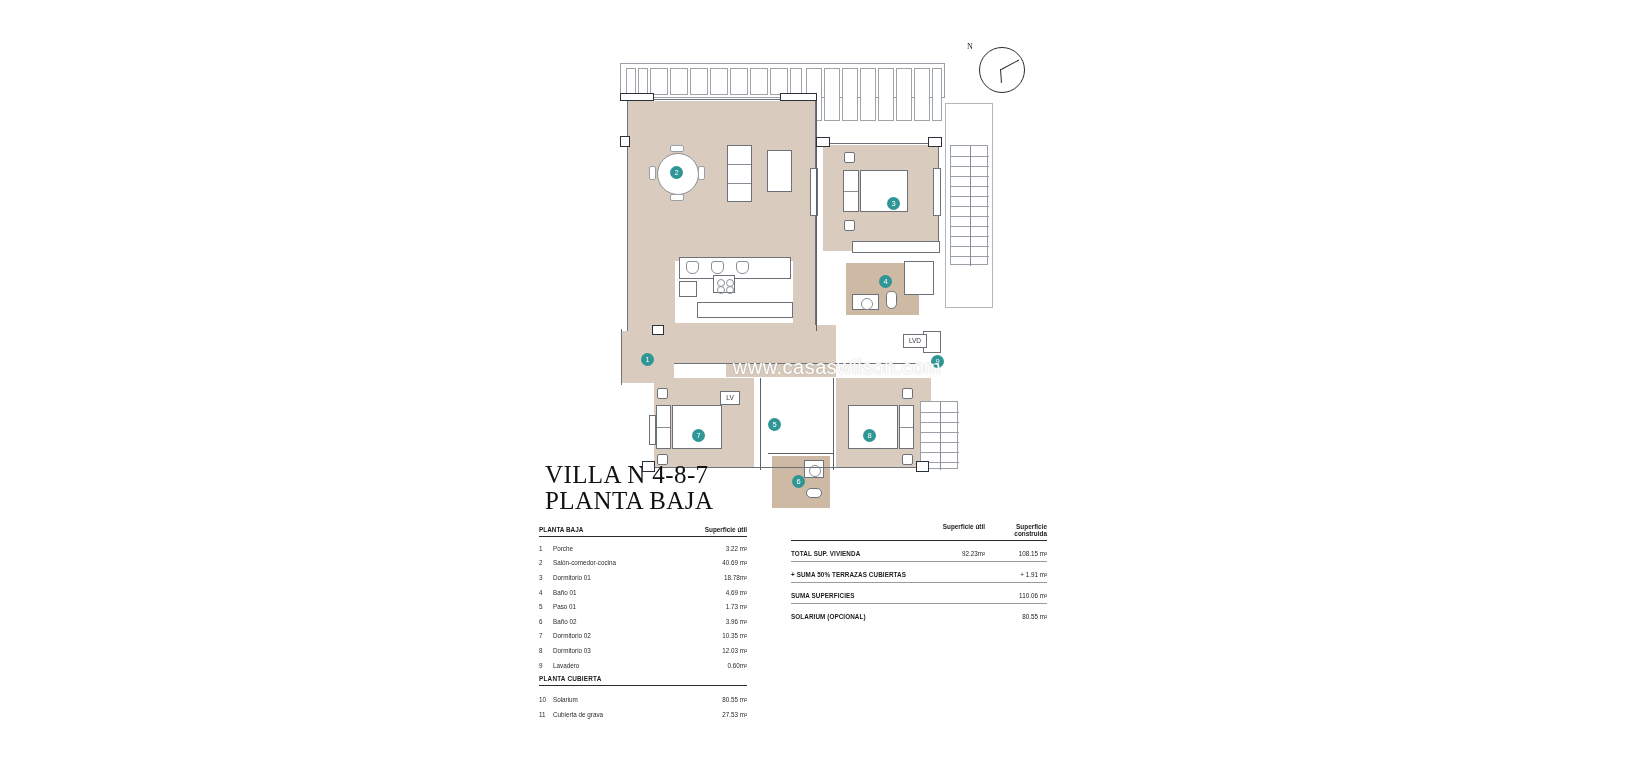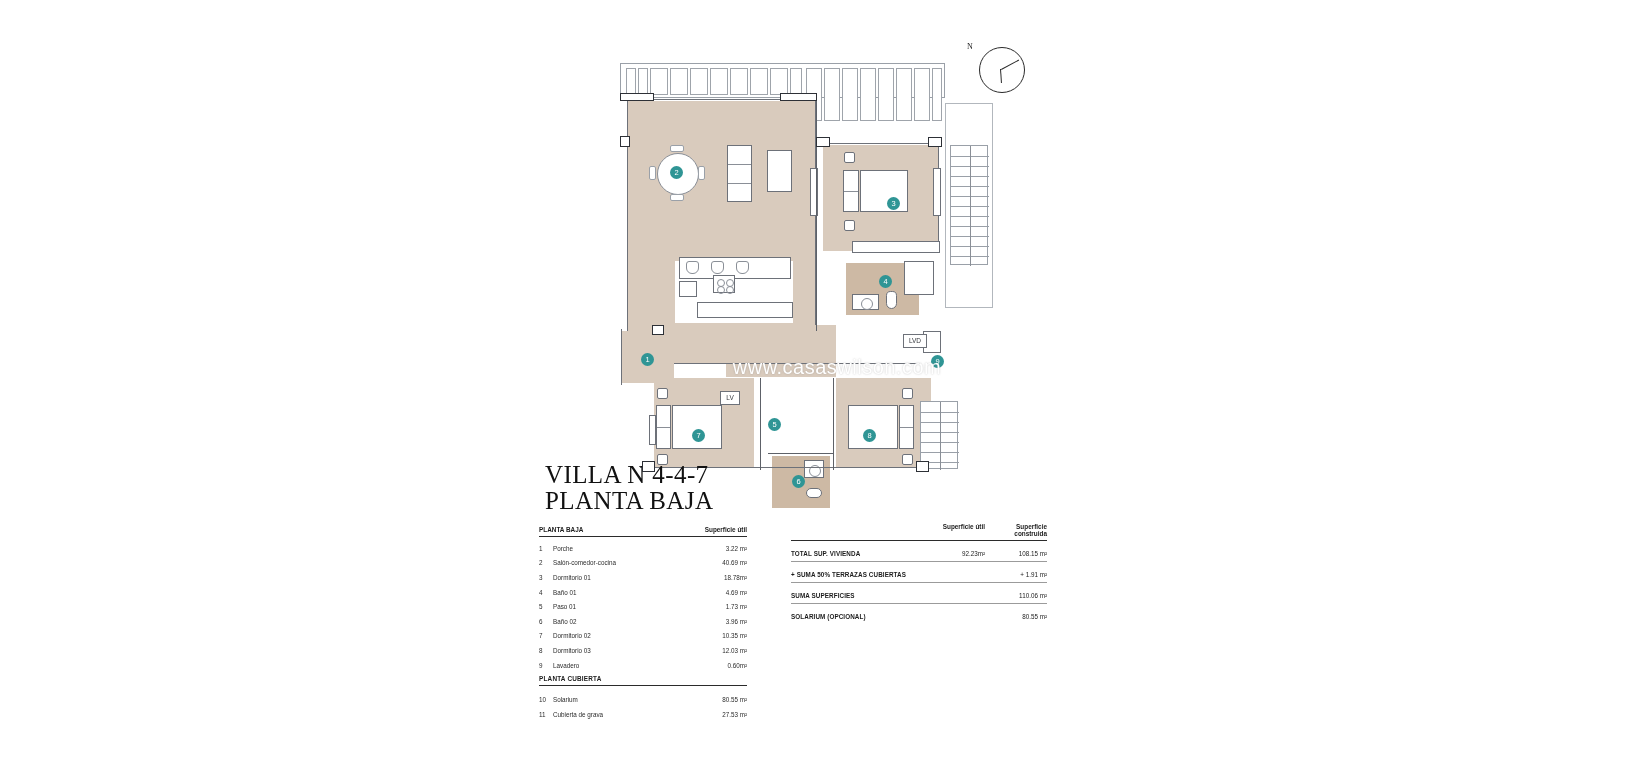--- a/index.html
+++ b/index.html
@@ -267,21 +267,21 @@
 
     <div class="vline" style="left:196px;top:38px;height:230px;background:#5d6168;width:1.2px;"></div>
     <div class="vline" style="left:140px;top:315px;height:92px;background:#5d6168;width:1.2px;"></div>
     <div class="vline" style="left:213px;top:315px;height:92px;background:#5d6168;width:1.2px;"></div>
     <div class="line" style="left:148px;top:390px;width:66px;background:#5d6168;height:1.2px;"></div>
   </div>
 
   <div class="watermark">www.casaswilson.com</div>
 
   <div class="title">
-    <div>VILLA N 4-4-7</div>
+    <div>VILLA N 4-8-7</div>
     <div>PLANTA BAJA</div>
   </div>
 
   <div class="tbl-left">
     <div class="hdr-row">
       <div>PLANTA BAJA</div>
       <div>Superficie útil</div>
     </div>
     <div class="rule"></div>
 

